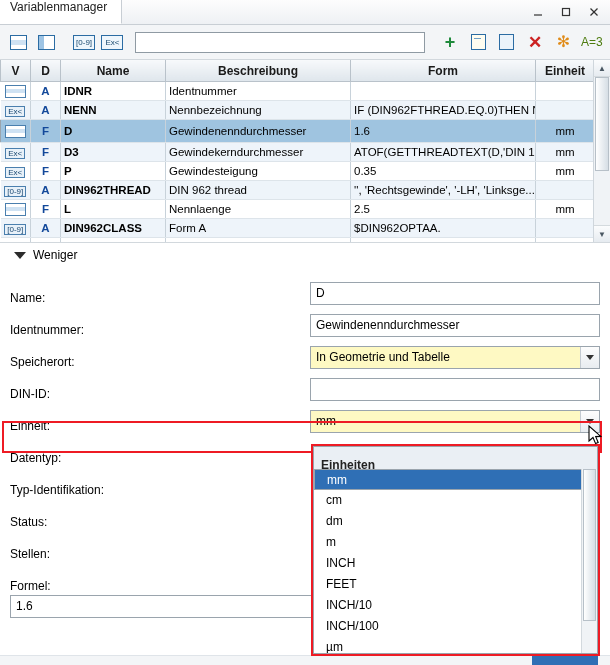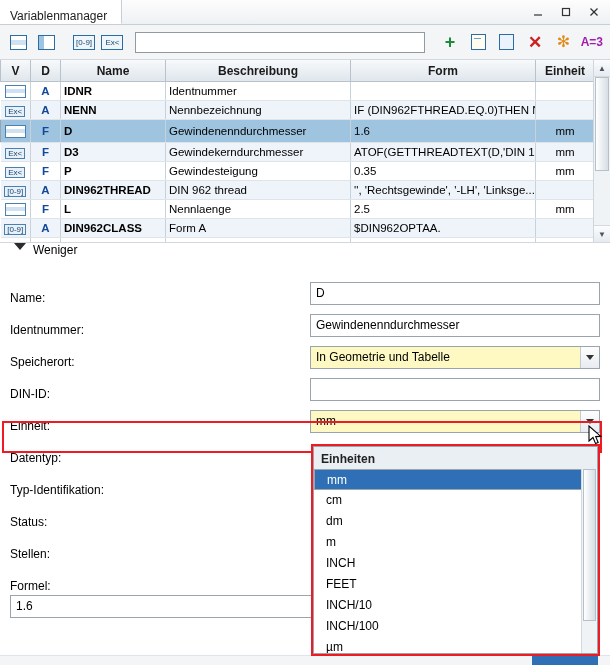--- a/index.html
+++ b/index.html
@@ -25,21 +25,21 @@
     display: flex;
     align-items: stretch;
     position: relative;
   }
   .tab {
     background: #ffffff;
     border-right: 1px solid #c8ced4;
     border-bottom: 1px solid #ffffff;
     padding: 0 14px 0 10px;
     display: flex;
-    align-items: flex-end;
+    align-items: flex-start;
     font-size: 12px;
     color: #222;
   }
   .win-buttons {
     position: absolute;
     right: 2px;
     top: 0;
     height: 24px;
     display: flex;
     align-items: center;
@@ -117,21 +117,21 @@
     font-weight: bold;
     line-height: 1;
   }
   .x-icon {
     color: #cc2222;
     font-size: 17px;
     font-weight: bold;
     line-height: 1;
   }
   .gear-icon { color:#e08b18; font-size: 16px; line-height:1; }
-  .a3 { color:#a21caf; font-weight:bold; font-size:12px; }
+  .a3 { color:#4d7c0f; font-weight:normal; font-size:12px; }
   .note-icon {
     width: 15px; height: 16px;
     border: 1px solid #2b6ca3;
     background: #fffdf0;
     position: relative;
     box-sizing: border-box;
   }
   .note-icon:after {
     content:"";
     position:absolute; left:2px; top:3px; right:4px;
@@ -218,21 +218,21 @@
     top: 17px; left: 1px; right: 1px;
     height: 92px;
     background: linear-gradient(90deg,#ffffff,#d6dee5);
     border: 1px solid #b7c0c8;
   }
 
   
   .weniger {
     height: 24px;
     display: flex;
-    align-items: flex-start;
+    align-items: center;
     padding-left: 14px;
     gap: 7px;
     font-size: 12px;
   }
   .tri-down {
     width: 0; height: 0;
     border-left: 6px solid transparent;
     border-right: 6px solid transparent;
     border-top: 7px solid #2b2b2b;
   }
@@ -322,21 +322,21 @@
     box-sizing: border-box;
     z-index: 20;
     overflow: hidden;
   }
   .dd-header {
     height: 21px;
     background: #eaeff4;
     border-bottom: 1px solid #c7ced4;
     font-weight: bold;
     font-size: 12px;
-    padding: 2px 7px;
+    padding: 8px 7px;
     line-height: 21px;
     color: #222;
   }
   .dd-list {
     position: absolute;
     top: 22px; left: 0; right: 15px; bottom: 0;
   }
   .dd-item {
     height: 21px;
     line-height: 21px;

